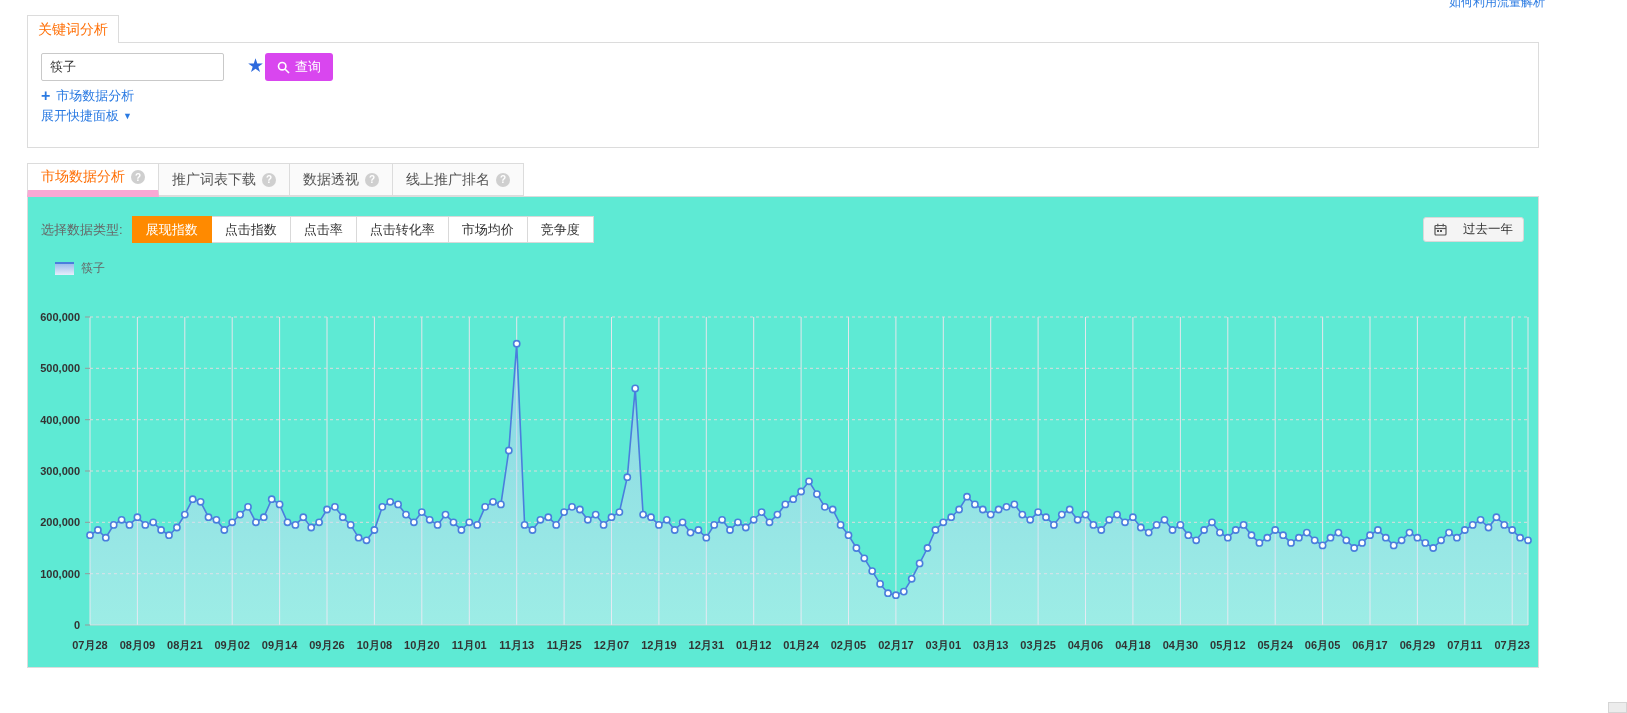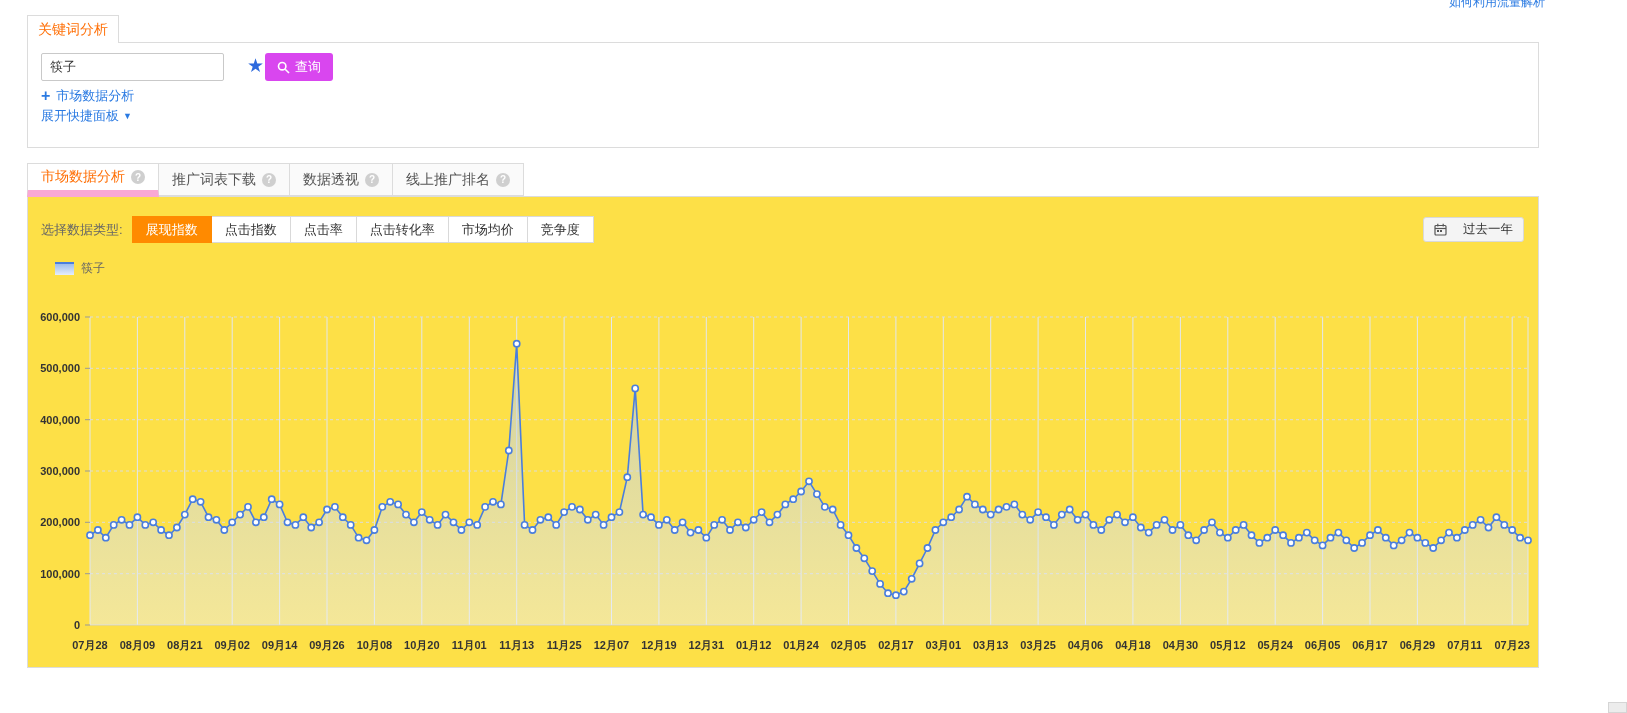--- a/index.html
+++ b/index.html
@@ -31,21 +31,21 @@
   
   .tabs2 { position:absolute; left:27px; top:163px; display:flex; z-index:2; }
   .tab2 { height:33px; padding:0 13px; margin-right:-1px; background:#fafafa; border:1px solid #dcdcdc;
     display:flex; align-items:center; gap:6px; font-size:14px; color:#555; cursor:pointer; }
   .tab2.active { background:#fff; color:#ff6f06; height:34px; border-bottom:7px solid #f9a8d4; position:relative; z-index:3; }
   .help-icon { width:14px; height:14px; border-radius:50%; background:#cfcfcf; color:#fff;
     font-size:10px; font-weight:bold; display:inline-flex; align-items:center; justify-content:center; cursor:pointer; }
 
   
   .panel2 { position:absolute; left:27px; top:196px; width:1512px; height:472px;
-    background:#fde047; border:1px solid #dcdcdc; }
+    background:#5eead4; border:1px solid #dcdcdc; }
   .dtype-row { position:absolute; left:13px; top:19px; right:14px; display:flex; align-items:center; }
   .dtype-label { font-size:13px; color:#666; margin-right:10px; }
   .dt-group { display:flex; }
   .dt-btn { height:27px; padding:0 13px; margin-left:-1px; background:#fff; border:1px solid #d9d9d9;
     font-size:13px; color:#333; cursor:pointer; font-family:inherit; }
   .dt-btn.active { background:#ff8a00; border-color:#ff8a00; color:#fff; position:relative; z-index:2; }
   .date-btn { margin-left:auto; height:25px; padding:8px 10px; background:#f4f4f4; border:1px solid #d9d9d9;
     border-radius:3px; font-size:12.5px; color:#333; display:inline-flex; align-items:center; gap:16px;
     cursor:pointer; font-family:inherit; }
 

